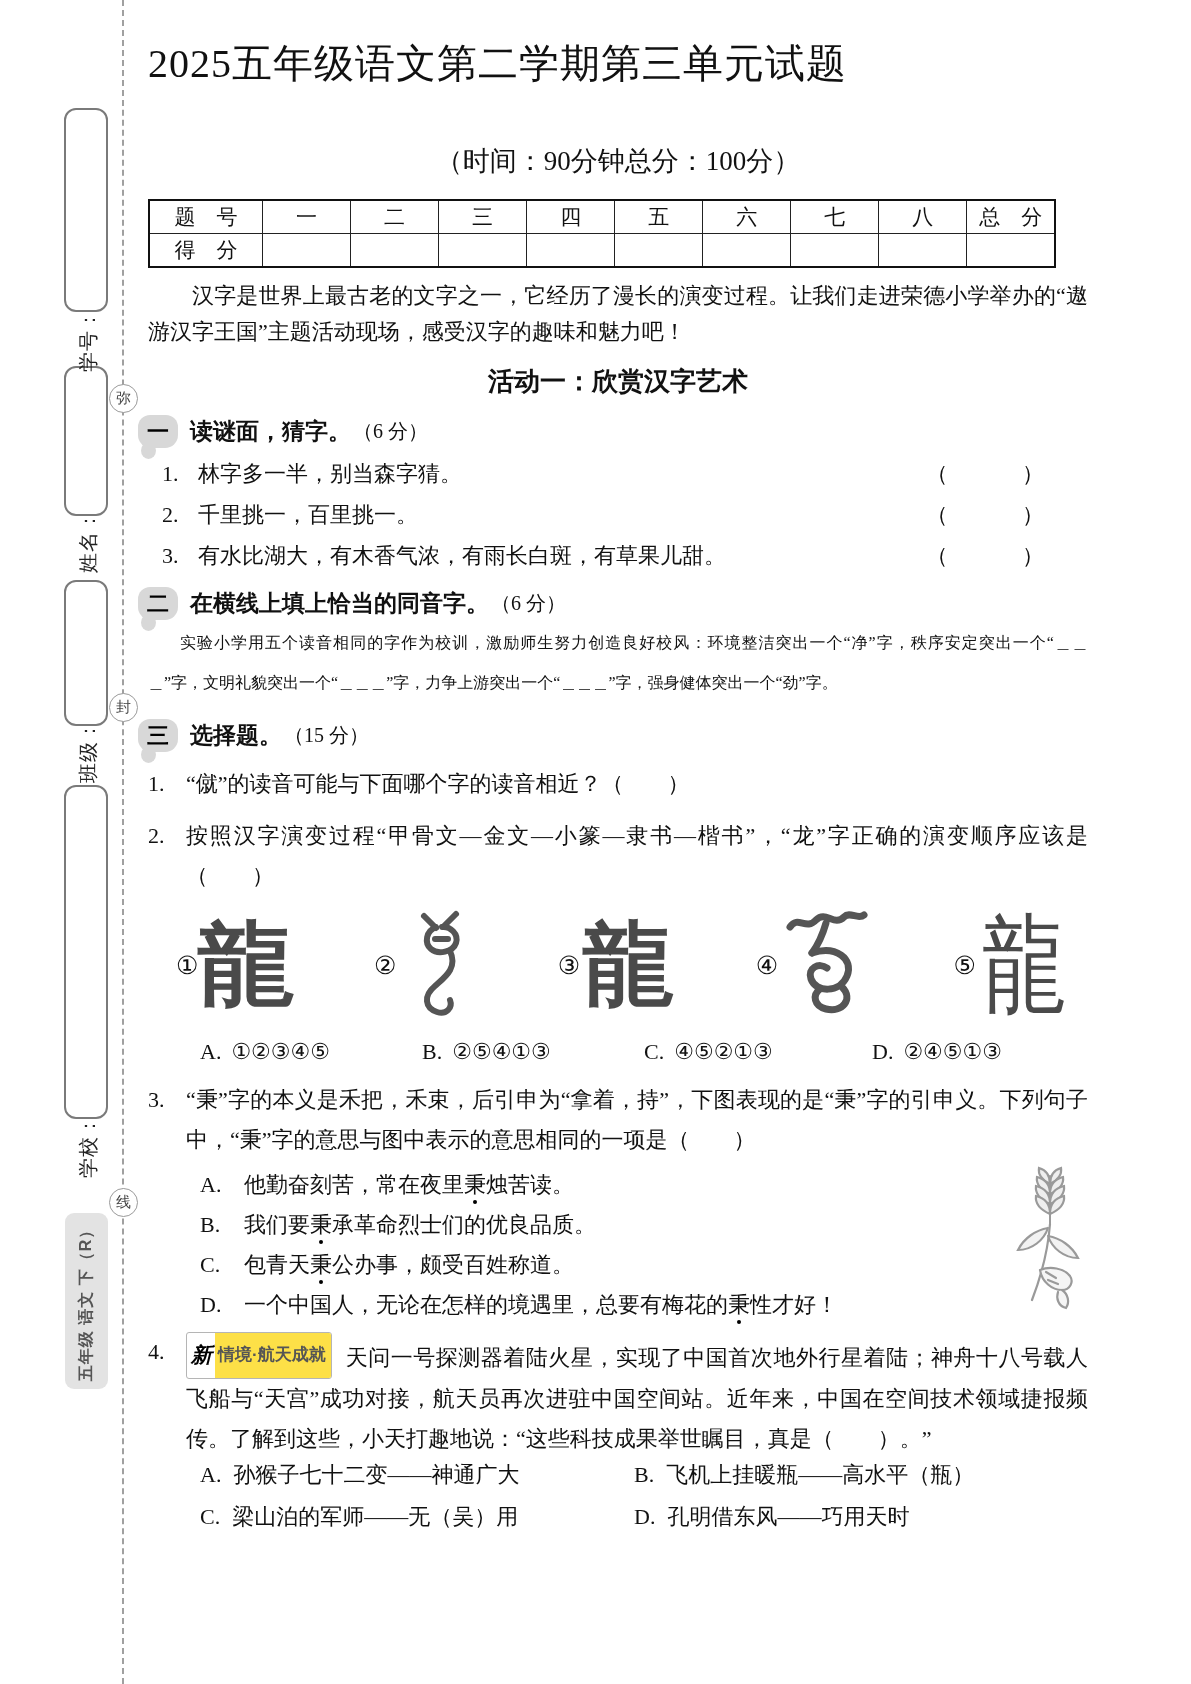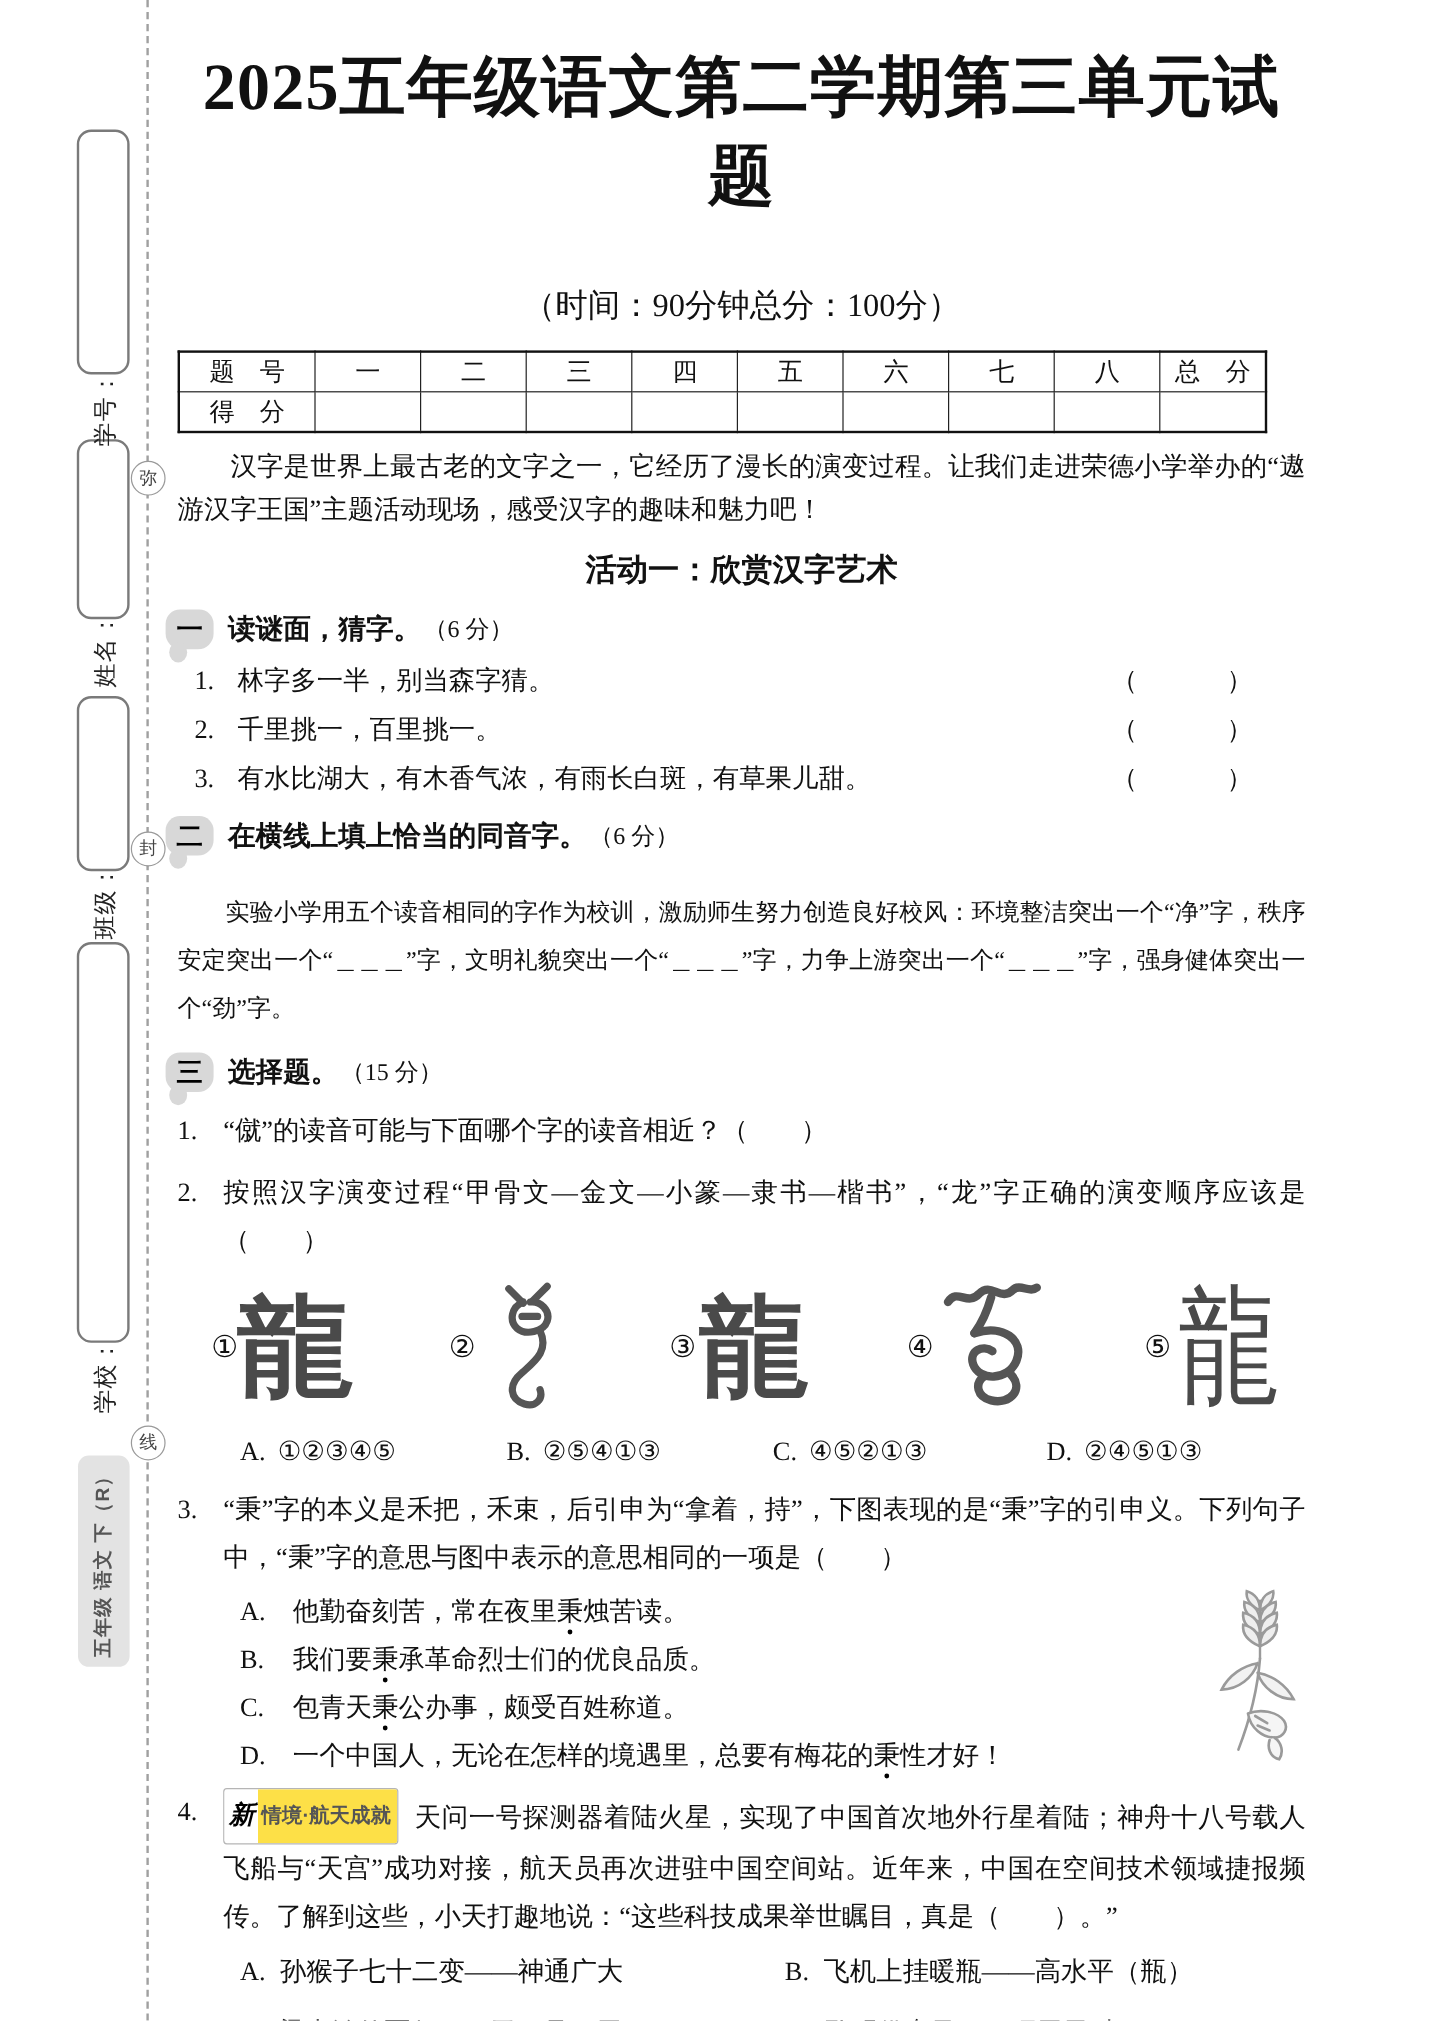--- a/index.html
+++ b/index.html
@@ -14,21 +14,21 @@
   .seal-circle{position:absolute;left:109px;width:27px;height:27px;border:1.5px solid #9a9a9a;border-radius:50%;
                background:#fff;display:flex;align-items:center;justify-content:center;
                font-size:15px;color:#444;z-index:3;}
   .book-tag{position:absolute;left:65px;top:1213px;width:43px;height:176px;background:#e3e3e3;border-radius:9px;
             display:flex;align-items:center;justify-content:center;}
   .book-tag span{transform:rotate(-90deg);white-space:nowrap;font-family:"Liberation Sans","DejaVu Sans",sans-serif;
                  font-weight:700;font-size:16px;color:#555;letter-spacing:1px;}
 
   
   .content{position:absolute;left:148px;top:0;width:940px;}
-  h1.title{margin:36px 0 0 0;text-align:center;font-size:55px;font-weight:700;letter-spacing:1px;}
+  h1.title{margin:36px 0 0 0;text-align:left;font-size:40px;font-weight:400;letter-spacing:1px;}
   .time-line{margin-top:52px;text-align:center;font-size:27px;}
 
   table.score-table{margin-top:20px;width:908px;border-collapse:collapse;table-layout:fixed;}
   table.score-table td{border:1.5px solid #222;height:32px;text-align:center;font-size:21px;padding:0;}
   table.score-table tr td:first-child{width:112px;text-align:center;}
   table.score-table{border:2.5px solid #111;}
 
   p.intro{margin:10px 0 0 0;font-size:22px;line-height:36px;text-align:justify;text-indent:2em;}
 
   h2.activity{margin:14px 0 0 0;text-align:center;font-size:26px;font-weight:700;
@@ -42,21 +42,21 @@
   .sec-marker .n{position:relative;z-index:1;font-weight:900;font-size:22px;color:#000;
                  font-family:"Liberation Sans","DejaVu Sans",sans-serif;}
   .sec-title{margin-left:12px;font-size:23px;font-weight:700;font-family:"Liberation Sans","DejaVu Sans",sans-serif;}
   .sec-score{margin-left:2px;font-size:20px;font-weight:400;font-family:"Liberation Serif","DejaVu Serif",serif;text-align:right;}
 
   .riddle{display:flex;margin-top:11px;padding:0 42px 0 14px;font-size:22px;line-height:30px;}
   .riddle .r-no{width:36px;flex:0 0 36px;}
   .riddle .r-text{flex:1;}
   .riddle .r-paren{flex:0 0 auto;letter-spacing:2px;}
 
-  p.passage{margin:28px 0 0 0;font-size:20px;line-height:40px;text-align:justify;text-indent:2em;}
+  p.passage{margin:3px 0 0 0;font-size:16px;line-height:40px;text-align:justify;text-indent:2em;}
 
   .q{display:flex;margin-top:12px;font-size:22px;line-height:40px;}
   .q .q-no{width:38px;flex:0 0 38px;}
   .q .q-body{flex:1;text-align:justify;}
 
   .opt-row4{display:grid;grid-template-columns:222px 222px 228px 1fr;padding-left:52px;margin-top:8px;
             font-size:22px;line-height:32px;}
   .opt-row4 .opt .lab{margin-right:10px;}
 
   .glyph-row{display:flex;justify-content:space-between;align-items:center;padding:6px 18px 0 28px;height:126px;}
@@ -74,22 +74,22 @@
   .opt-line .lab{width:44px;flex:0 0 44px;}
   .em-dot{position:relative;}
   .em-dot::after{content:"";position:absolute;left:50%;bottom:-7px;width:4px;height:4px;border-radius:50%;
                  background:#000;transform:translateX(-50%);}
 
   .badge{display:inline-flex;align-items:center;border:1px solid #b5b5b5;border-radius:3px;overflow:hidden;
          vertical-align:3px;margin-right:8px;font-family:"Liberation Sans","DejaVu Sans",sans-serif;}
   .badge .xin{background:#fff;color:#000;font-weight:900;font-style:italic;font-size:21px;padding:0 3px 1px 4px;}
   .badge .rest{background:#fde047;color:#555;font-weight:700;font-size:17px;padding:2px 5px 3px 3px;}
 
-  .opt-grid2{display:grid;grid-template-columns:434px 1fr;padding-left:52px;margin-top:10px;row-gap:11px;
-             font-size:22px;line-height:31px;gap:20px;}
+  .opt-grid2{display:grid;grid-template-columns:434px 1fr;padding-left:52px;row-gap:11px;
+             font-size:22px;line-height:31px;}
   .opt-grid2 .opt .lab{margin-right:12px;}
 </style>
 </head>
 <body>
 
 <div class="page">
 
   <div class="cut-line"></div>
 
   <div class="sb-box" style="top:108px;height:200px;"></div>

